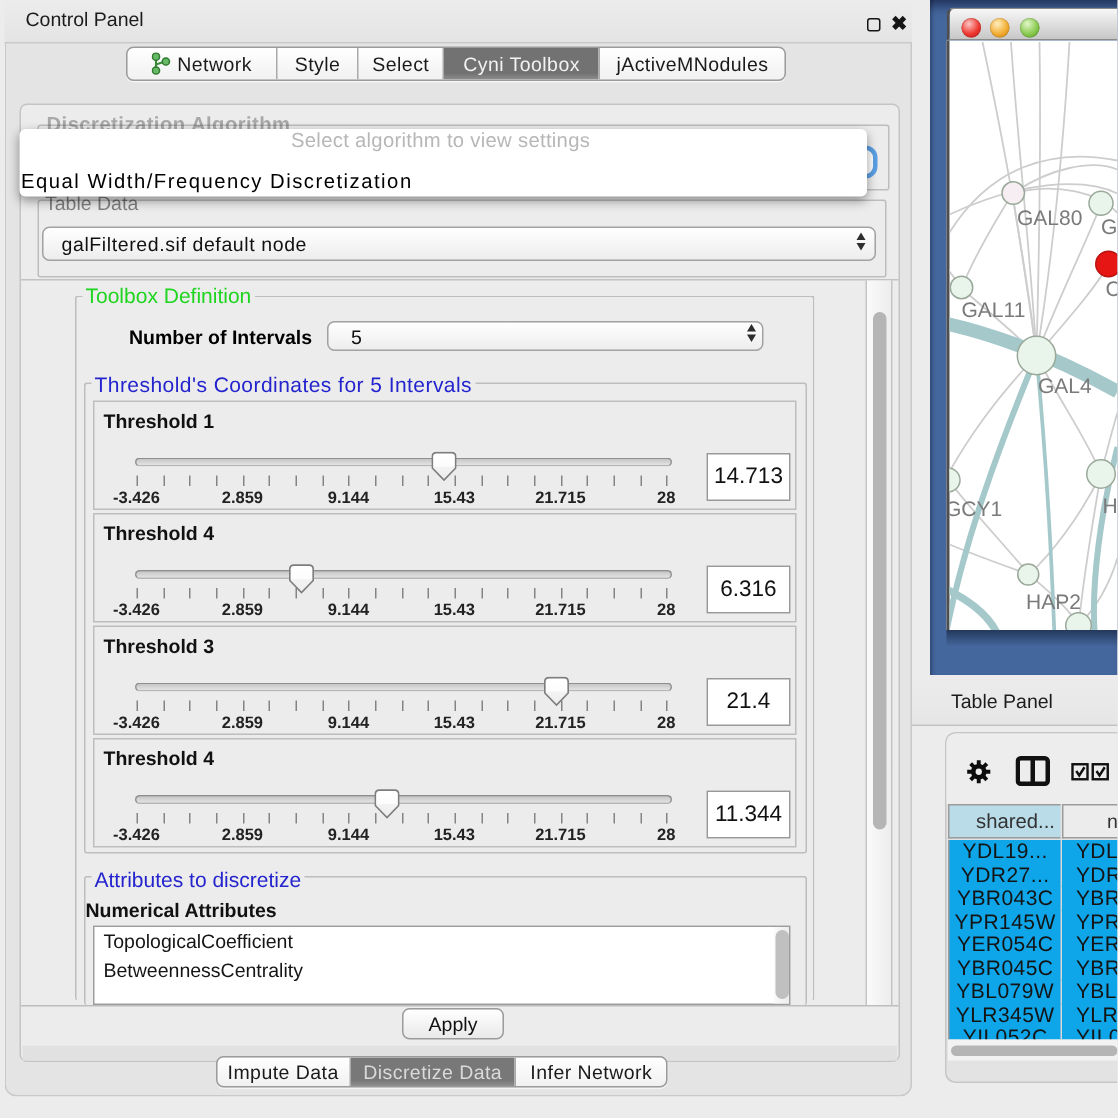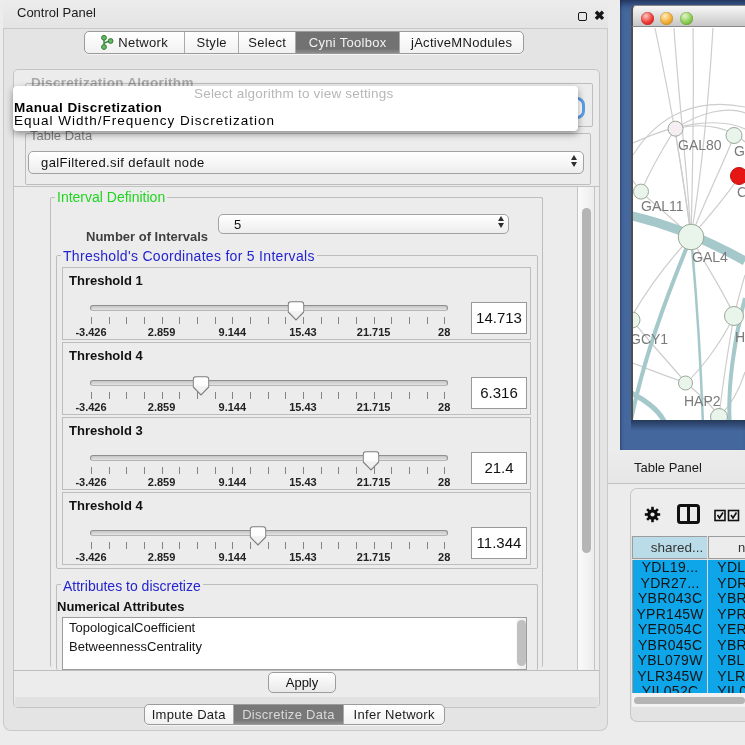--- a/index.html
+++ b/index.html
@@ -127,34 +127,33 @@
 <div class="abs combo" style="left:28px; top:151px; width:556px; height:23px;">
   <span class="ctext" style="left:12px; letter-spacing:0.4px;">galFiltered.sif default node</span>
   <div class="spin" style="left:542px; top:3px;">
       <div class="up"></div>
       <div class="dn"></div>
     </div>
 </div>
 
 <div class="abs" id="popup">
   <div style="position:absolute; left:181px; top:0px; font-size:13.5px; letter-spacing:0.2px; color:#b7b7b7;">Select algorithm to view settings</div>
-  <div style="position:absolute; left:1px; top:14px; font-size:13.5px; font-weight:bold; letter-spacing:0.45px; color:#000;">Manual Discretization</div>
   <div style="position:absolute; left:1px; top:27px; font-size:13.5px; letter-spacing:1px; color:#000;">Equal Width/Frequency Discretization</div>
 </div>
 
 <div class="abs" style="left:14px; top:186px; width:585px; height:1px; background:#c2c2c2;"></div>
 <div class="abs" style="left:14px; top:670px; width:585px; height:1px; background:#bdbdbd;"></div>
 
 <div class="abs sbtrack" style="left:577px; top:187px; width:18px; height:483px; border-left:1px solid #c4c4c4; border-right:1px solid #c4c4c4;"></div>
 <div class="abs sbthumb" style="left:582px; top:208px; width:9px; height:345px;"></div>
 
 <div class="abs grp" style="left:50px; top:197px; width:493px; height:470px; border-bottom:none;"></div>
-<div class="abs grplabel" style="left:55px; top:189px; color:#1fd51f;">Interval Definition</div>
-
-<div class="abs" style="left:86px; top:229px; width:140px; font-size:13px; font-weight:bold; color:#404040;">Number of Intervals</div>
+<div class="abs grplabel" style="left:55px; top:189px; color:#1fd51f;">Toolbox Definition</div>
+
+<div class="abs" style="left:86px; top:217px; width:140px; font-size:13px; font-weight:bold; color:#000000;">Number of Intervals</div>
 <div class="abs combo" style="left:218px; top:214px; width:291px; height:20px;">
   <span class="ctext" style="left:15px; top:2px;">5</span>
   <div class="spin" style="left:279px; top:1px;">
       <div class="up"></div>
       <div class="dn"></div>
     </div>
 </div>
 
 <div class="abs grp" style="left:56px; top:255px; width:482px; height:314px;"></div>
 <div class="abs grplabel" style="left:61px; top:248px; color:#2424ce; letter-spacing:0.3px;">Threshold's Coordinates for 5 Intervals</div>

